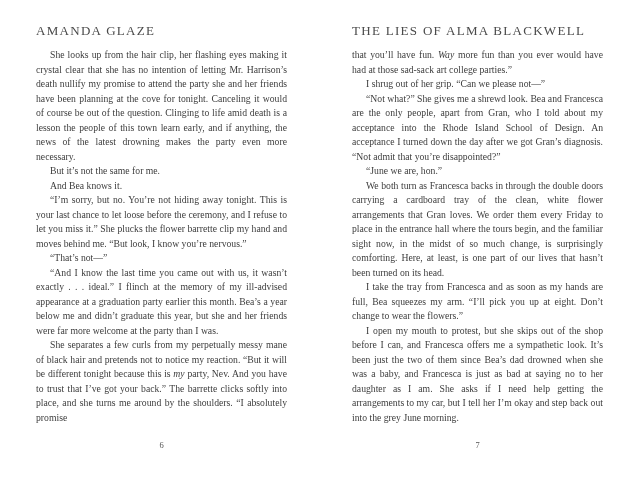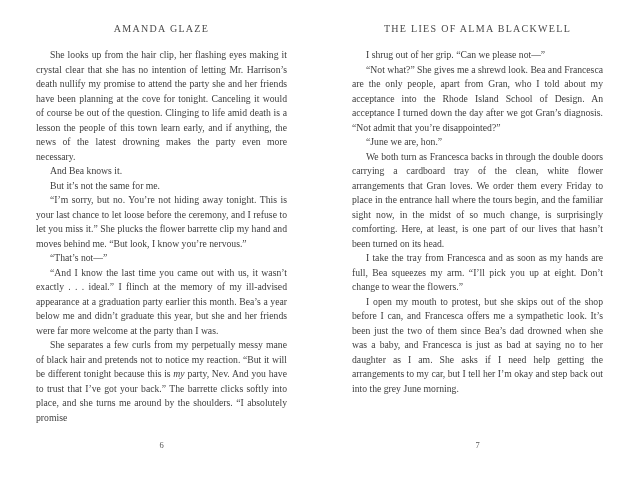--- a/index.html
+++ b/index.html
@@ -22,22 +22,21 @@
     width: 251px;
     height: 480px;
   }
   .page.left  { left: 36px; }
   .page.right { left: 352px; }
   .running-head {
     position: absolute;
     top: 23px;
     left: 0;
     right: 0;
-    text-align: center;
-    font-size: 10px;
+    font-size: 13px;
     letter-spacing: 1.3px;
     color: #4a4a4a;
   }
   .page-body {
     position: absolute;
     top: 48px;
     left: 0;
     right: 0;
     height: 382px;
     overflow: hidden;
@@ -65,33 +64,34 @@
 </style>
 </head>
 <body>
 
 <div class="spread">
 
   <section class="page left">
     <header class="running-head">AMANDA GLAZE</header>
     <div class="page-body">
         <p class="indent">She looks up from the hair clip, her flashing eyes making it crystal clear that she has no intention of letting Mr. Harrison’s death nullify my promise to attend the party she and her friends have been planning at the cove for tonight. Canceling it would of course be out of the question. Clinging to life amid death is a lesson the people of this town learn early, and if anything, the news of the latest drowning makes the party even more necessary.</p>
+        <p class="indent">But it’s not the same for me.</p>
         <p class="indent">And Bea knows it.</p>
-        <p class="indent">But it’s not the same for me.</p>
         <p class="indent">“I’m sorry, but no. You’re not hiding away tonight. This is your last chance to let loose before the ceremony, and I refuse to let you miss it.” She plucks the flower barrette clip my hand and moves behind me. “But look, I know you’re nervous.”</p>
         <p class="indent">“That’s not—”</p>
         <p class="indent">“And I know the last time you came out with us, it wasn’t exactly . . . ideal.” I flinch at the memory of my ill-advised appearance at a graduation party earlier this month. Bea’s a year below me and didn’t graduate this year, but she and her friends were far more welcome at the party than I was.</p>
         <p class="indent">She separates a few curls from my perpetually messy mane of black hair and pretends not to notice my reaction. “But it will be different tonight because this is <i>my</i> party, Nev. And you have to trust that I’ve got your back.” The barrette clicks softly into place, and she turns me around by the shoulders. “I absolutely promise</p>
       </div>
     <footer class="folio">6</footer>
   </section>
 
   <section class="page right">
     <header class="running-head">THE LIES OF ALMA BLACKWELL</header>
     <div class="page-body">
+        <p>that you’ll have fun. <i>Way</i> more fun than you ever would have had at those sad-sack art college parties.”</p>
         <p class="indent">I shrug out of her grip. “Can we please not—”</p>
         <p class="indent">“Not what?” She gives me a shrewd look. Bea and Francesca are the only people, apart from Gran, who I told about my acceptance into the Rhode Island School of Design. An acceptance I turned down the day after we got Gran’s diagnosis. “Not admit that you’re disappointed?”</p>
         <p class="indent">“June we are, hon.”</p>
         <p class="indent">We both turn as Francesca backs in through the double doors carrying a cardboard tray of the clean, white flower arrangements that Gran loves. We order them every Friday to place in the entrance hall where the tours begin, and the familiar sight now, in the midst of so much change, is surprisingly comforting. Here, at least, is one part of our lives that hasn’t been turned on its head.</p>
         <p class="indent">I take the tray from Francesca and as soon as my hands are full, Bea squeezes my arm. “I’ll pick you up at eight. Don’t change to wear the flowers.”</p>
         <p class="indent">I open my mouth to protest, but she skips out of the shop before I can, and Francesca offers me a sympathetic look. It’s been just the two of them since Bea’s dad drowned when she was a baby, and Francesca is just as bad at saying no to her daughter as I am. She asks if I need help getting the arrangements to my car, but I tell her I’m okay and step back out into the grey June morning.</p>
       </div>
     <footer class="folio">7</footer>
   </section>
 

